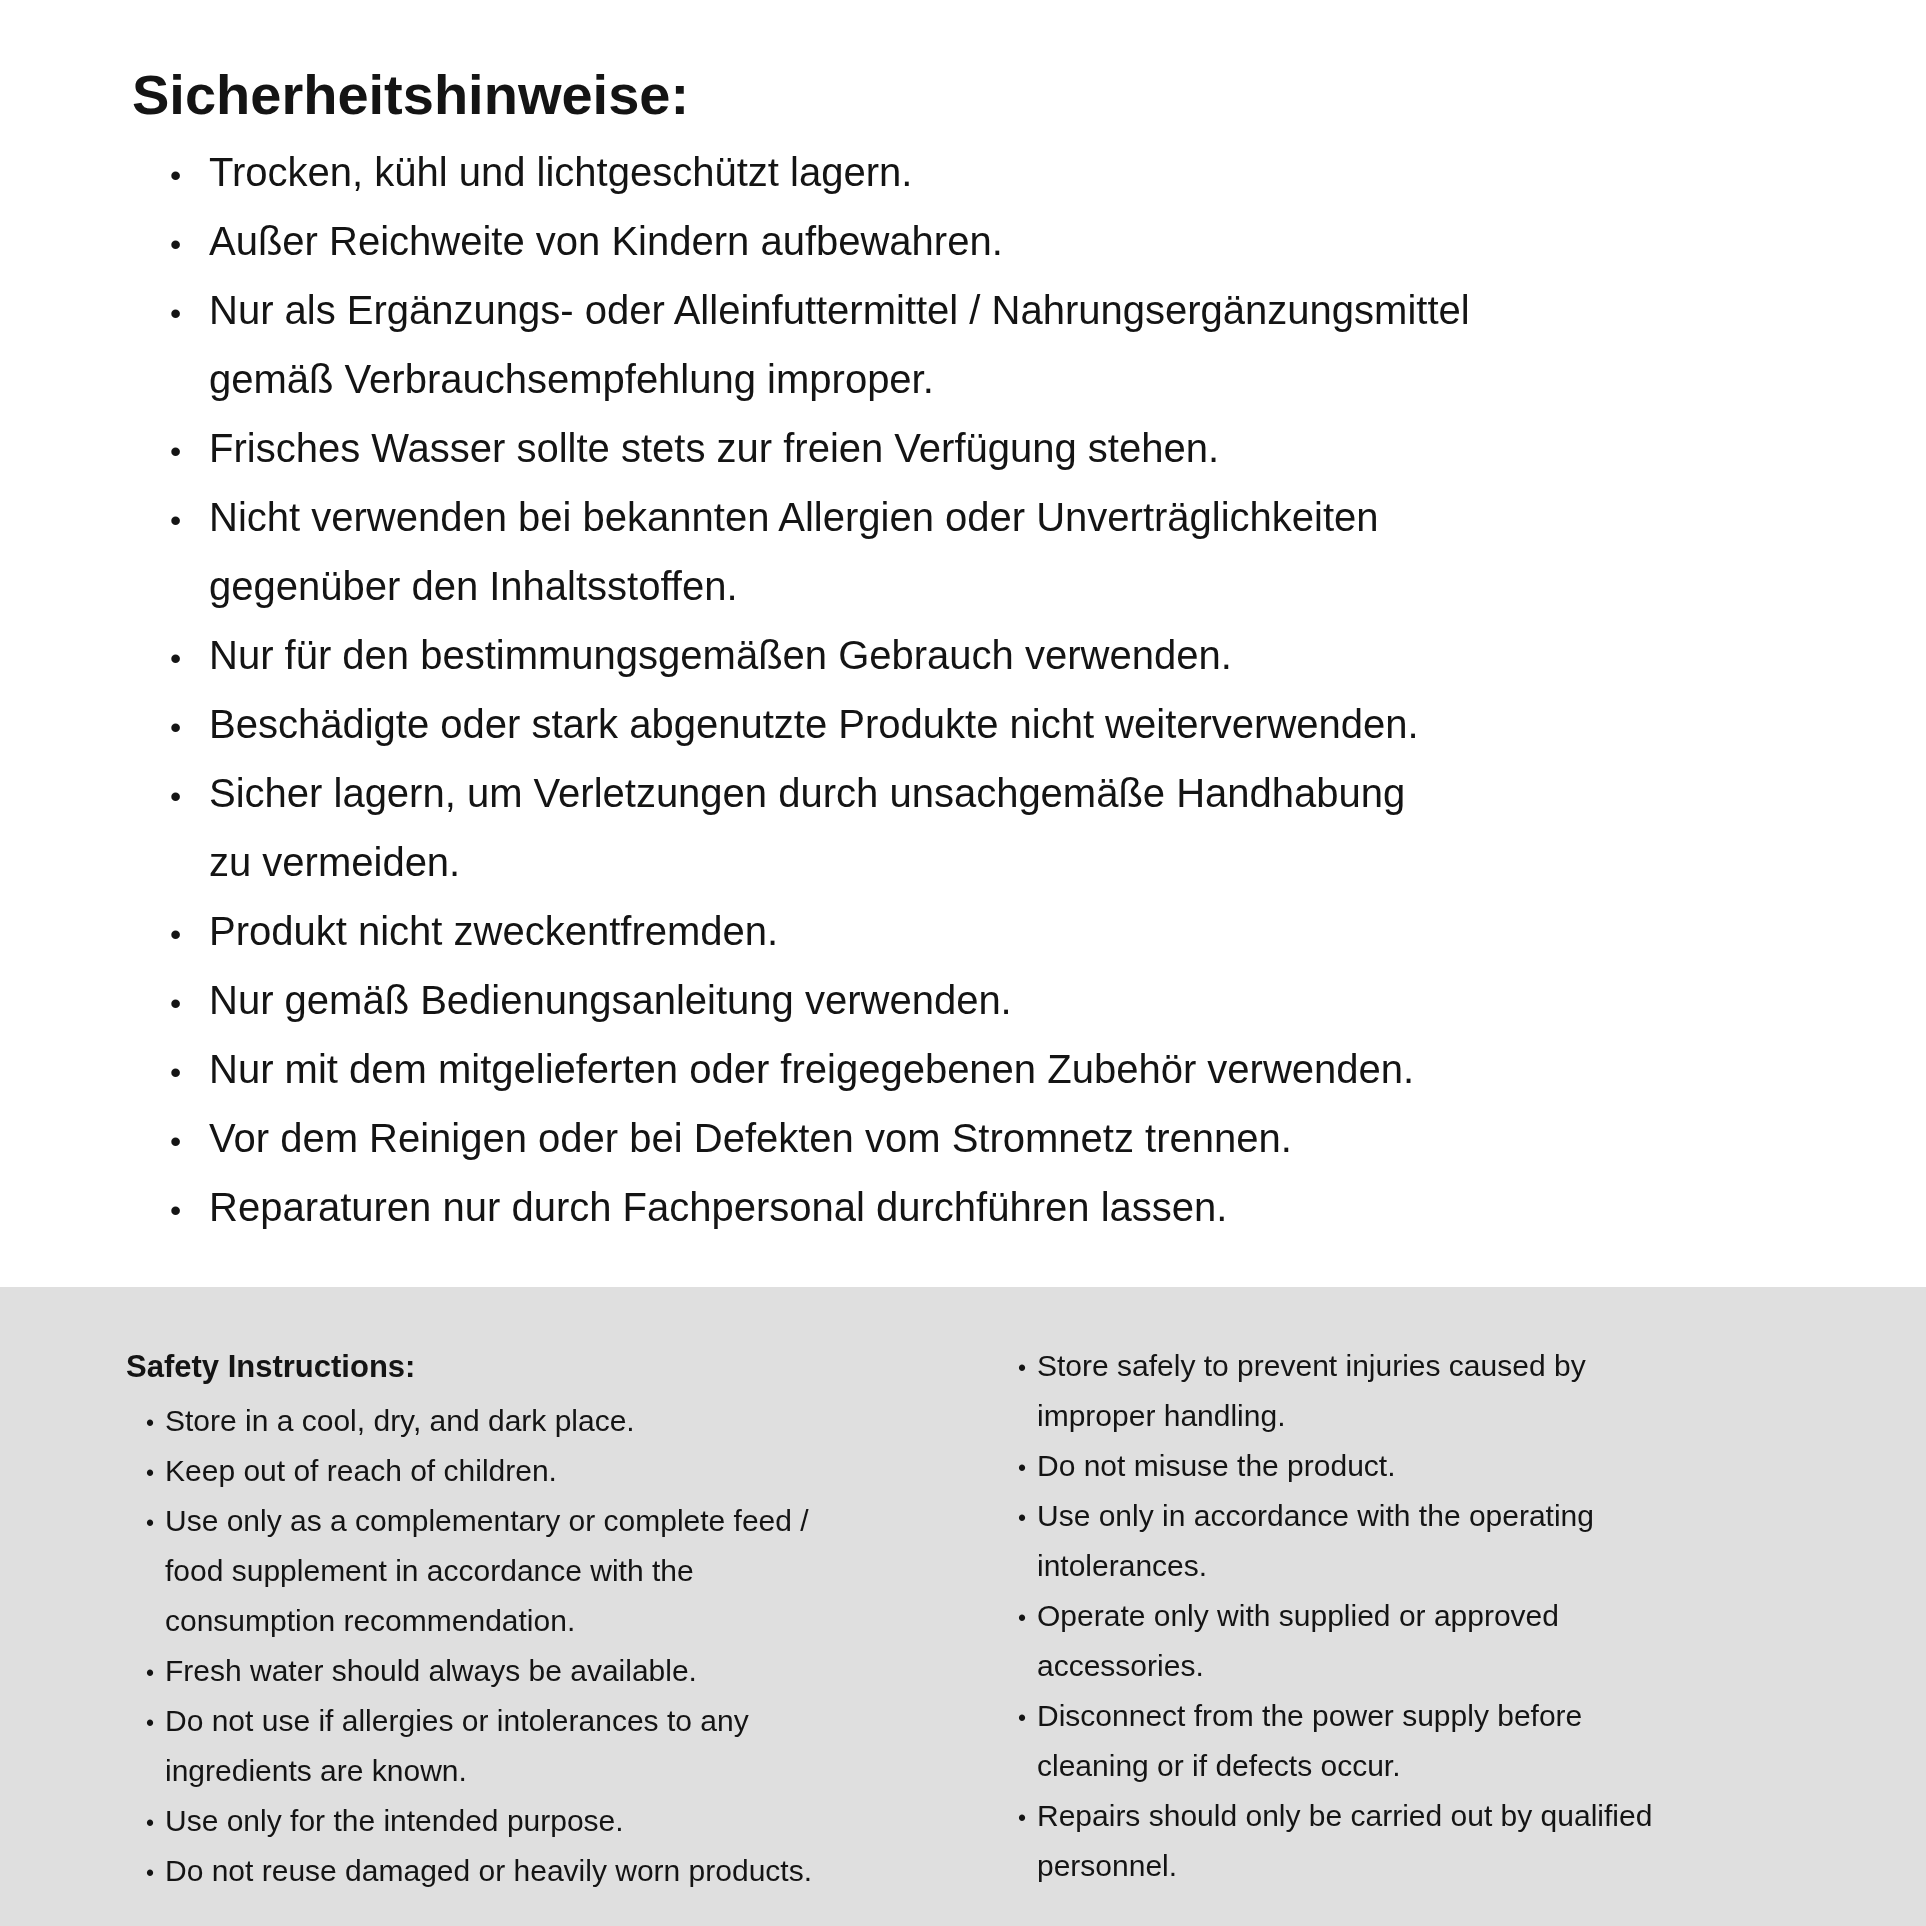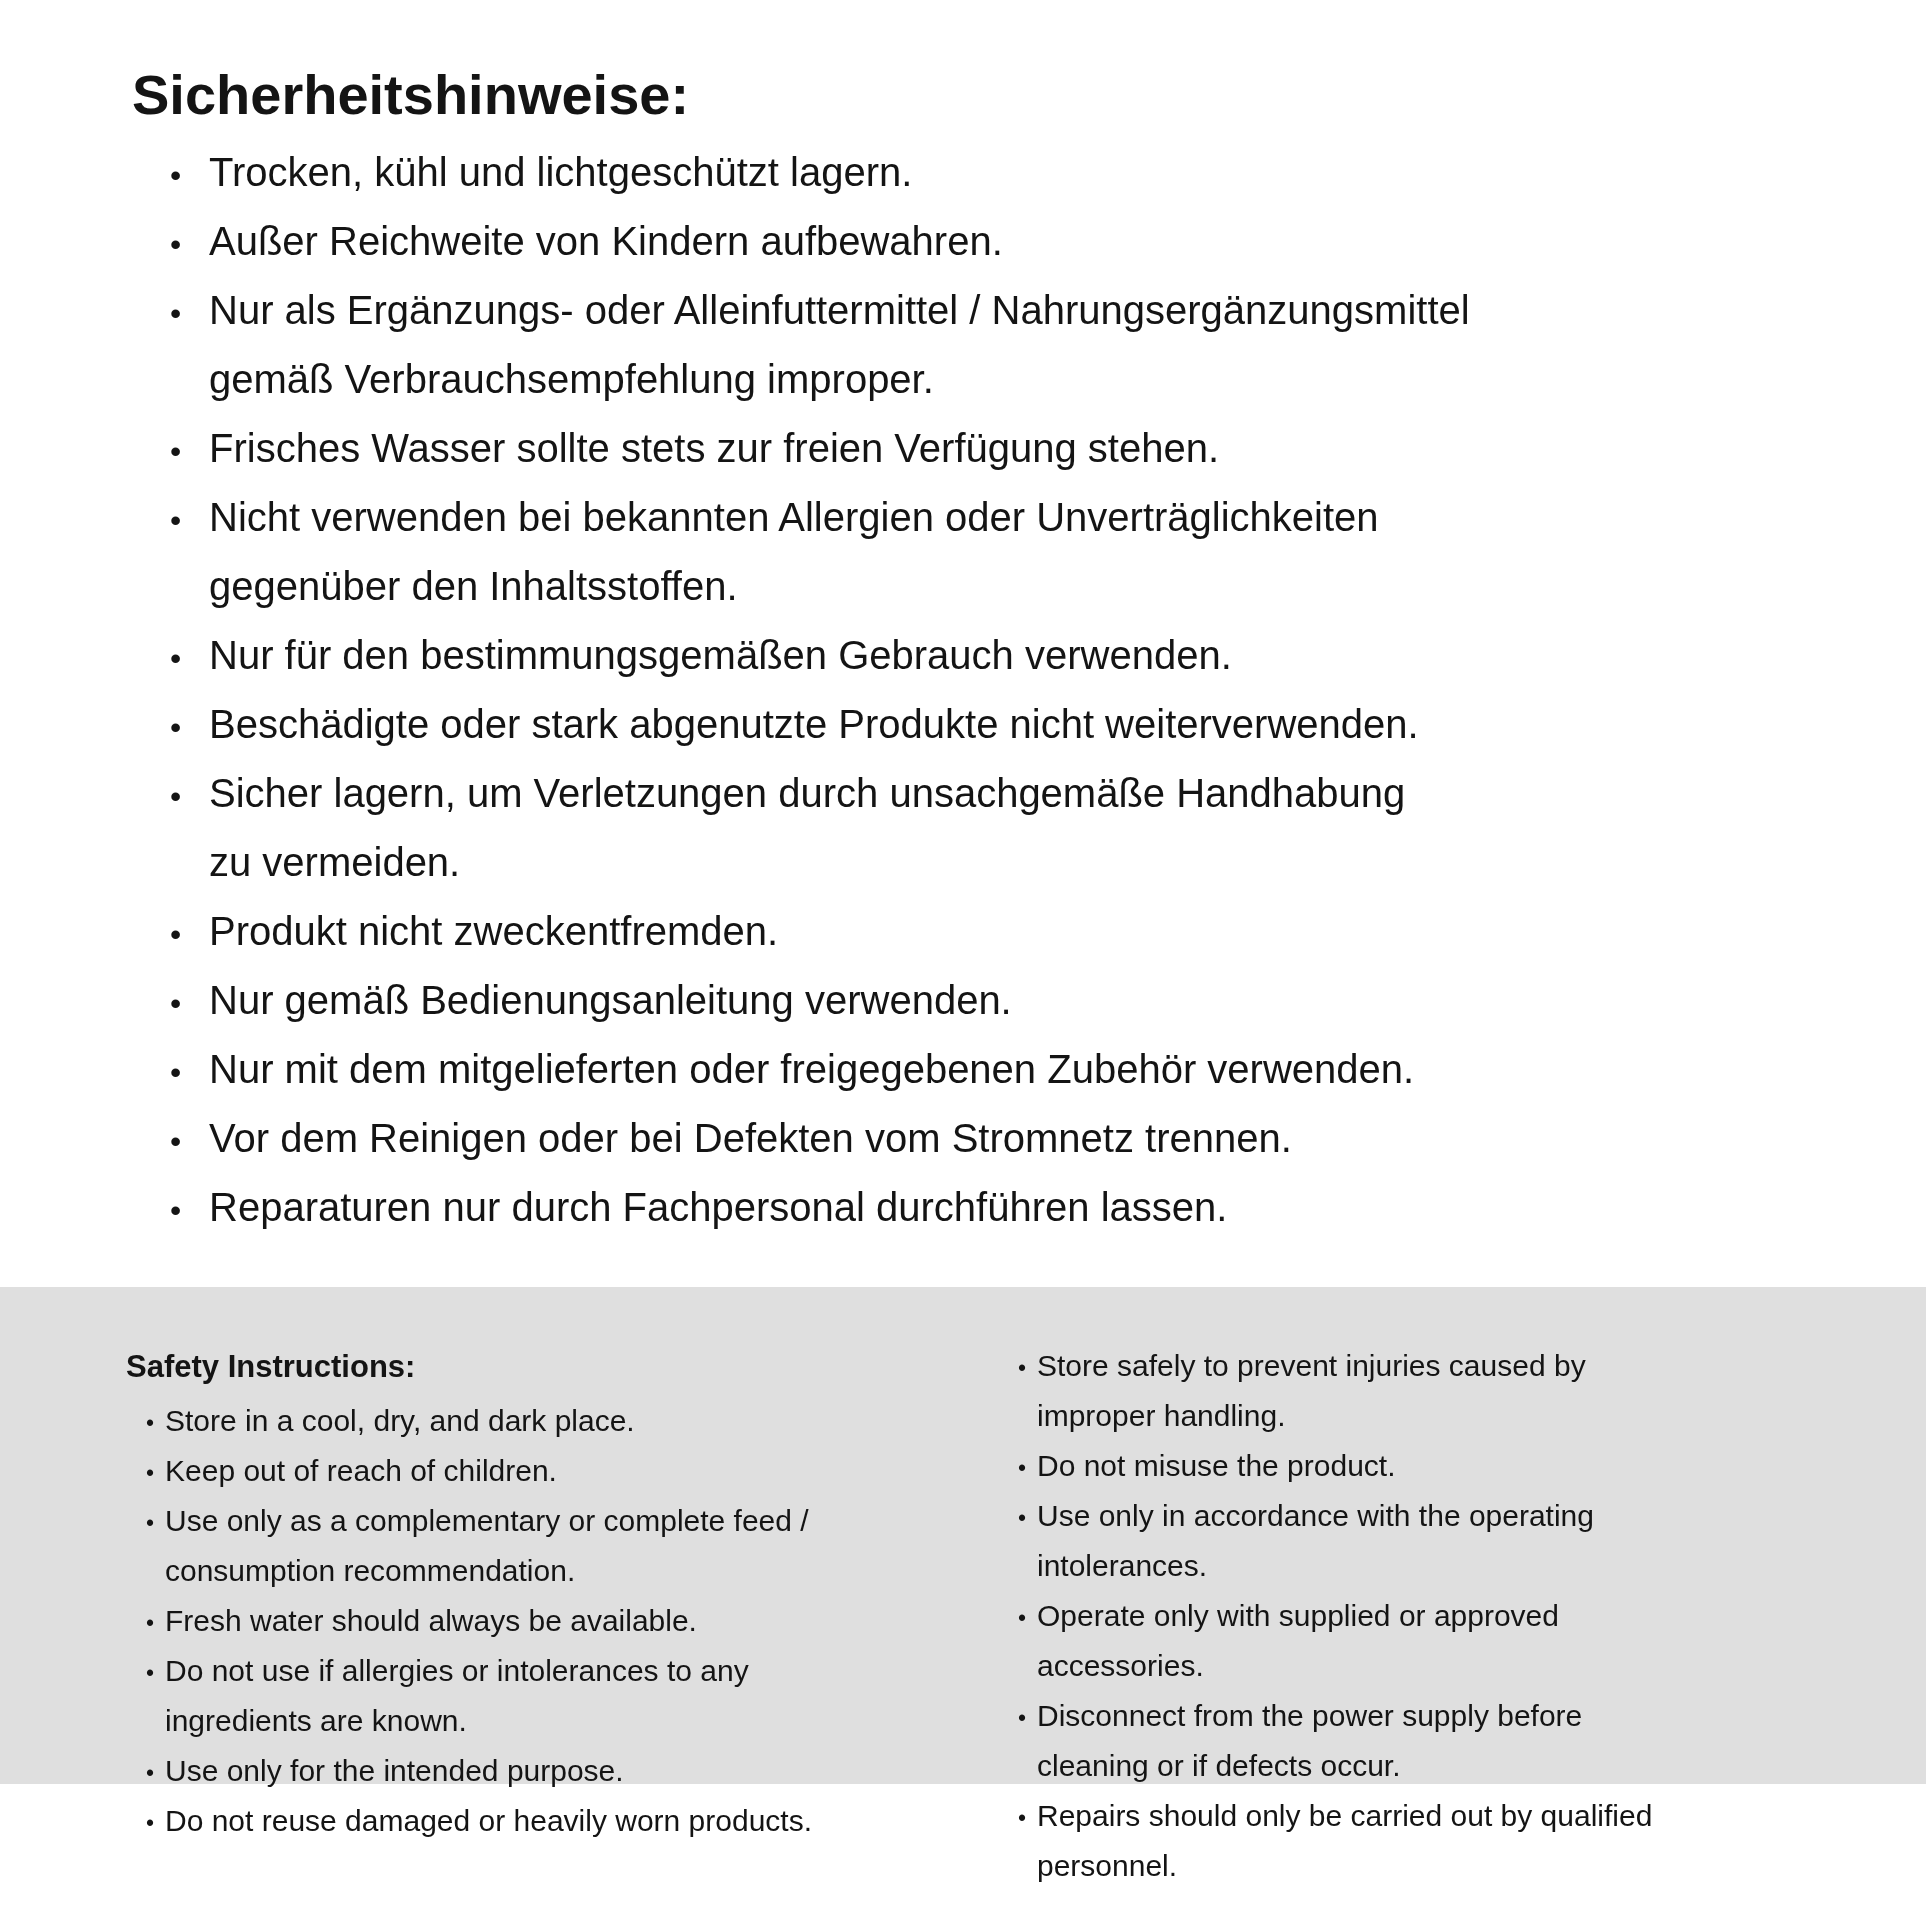--- a/index.html
+++ b/index.html
@@ -36,21 +36,21 @@
     font-size: 40px;
     line-height: 66px;
   }
   .list-de .marker { width: 39px; font-size: 32px; }
 
   .panel {
     position: absolute;
     left: 0;
     top: 1287px;
     width: 1926px;
-    height: 497px;
+    height: 639px;
     background: var(--panel-bg, #dfdfdf);
   }
 
   .heading-en {
     position: absolute;
     left: 126px;
     top: 62px;
     margin: 0;
     font-size: 31px;
     font-weight: 700;
@@ -155,20 +155,24 @@
         <div class="row">
           <span class="marker">•</span>
           <span class="txt">Keep out of reach of children.</span>
         </div>
         <div class="row">
           <span class="marker">•</span>
           <span class="txt">Use only as a complementary or complete feed /</span>
         </div>
         <div class="row">
           <span class="marker hidden">•</span>
+          <span class="txt">food supplement in accordance with the</span>
+        </div>
+        <div class="row">
+          <span class="marker hidden">•</span>
           <span class="txt">consumption recommendation.</span>
         </div>
         <div class="row">
           <span class="marker">•</span>
           <span class="txt">Fresh water should always be available.</span>
         </div>
         <div class="row">
           <span class="marker">•</span>
           <span class="txt">Do not use if allergies or intolerances to any</span>
         </div>

